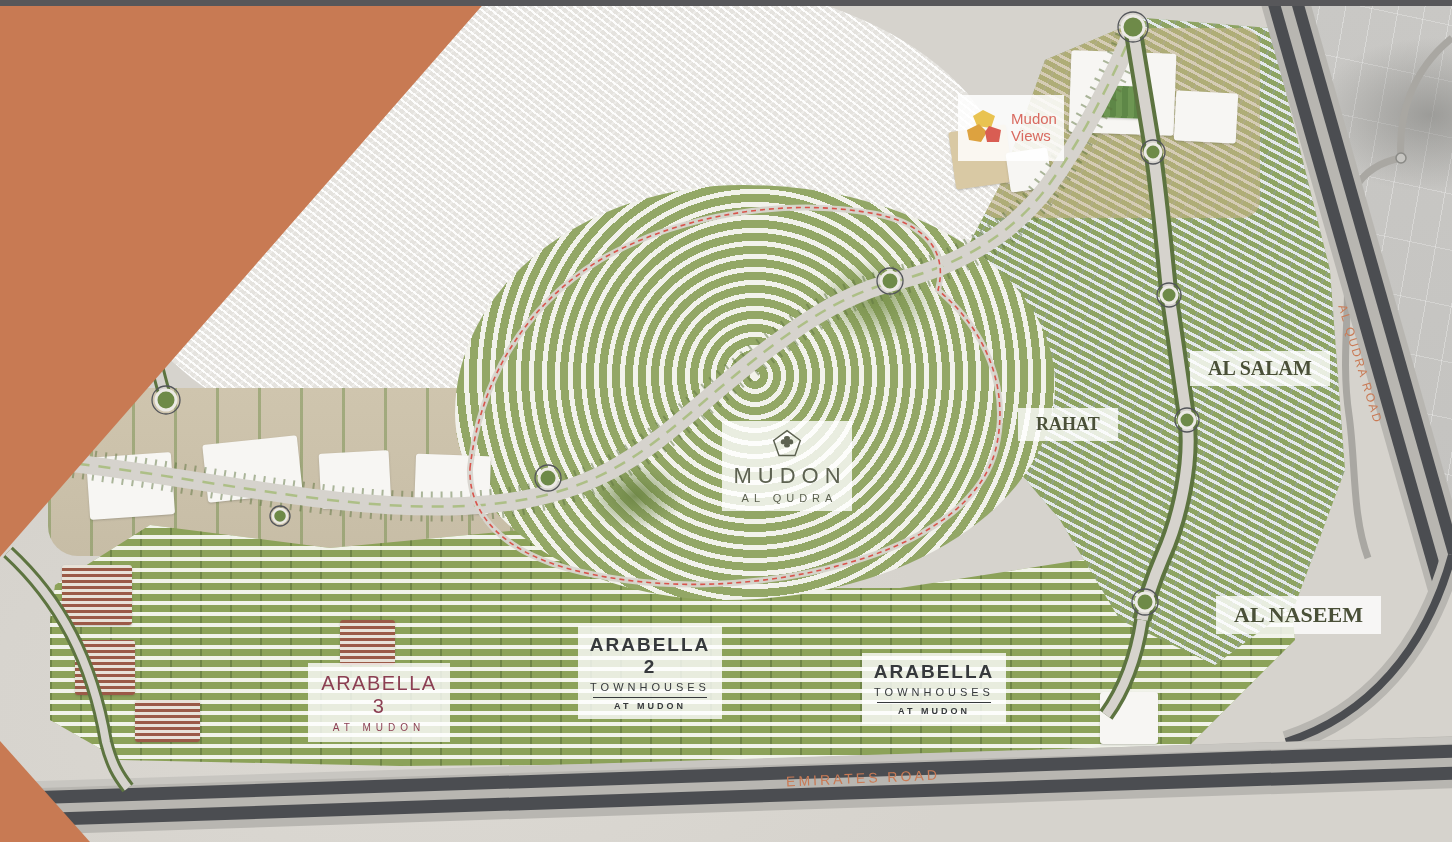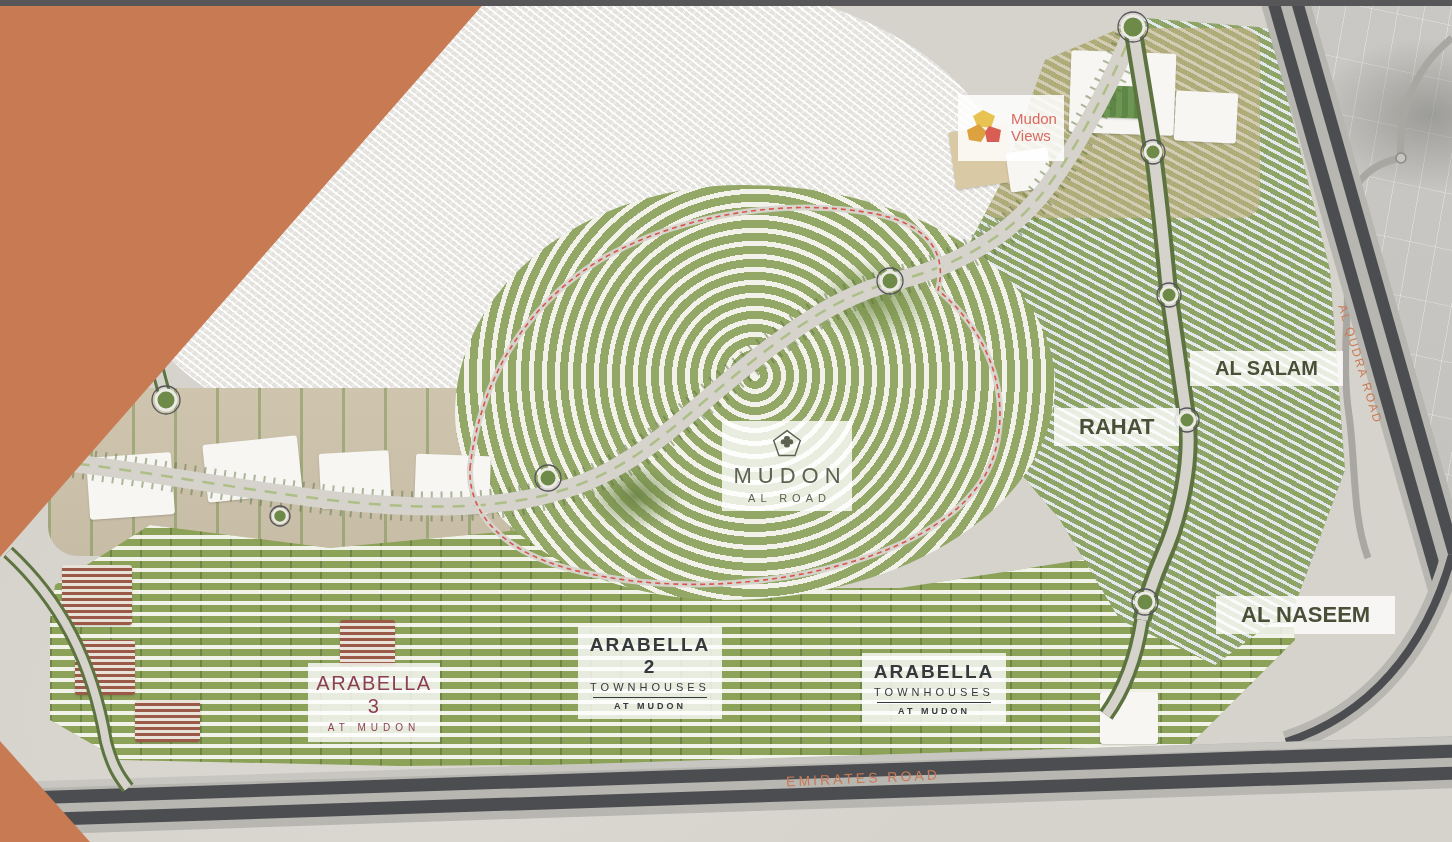--- a/index.html
+++ b/index.html
@@ -94,25 +94,25 @@
   .label-box{
     position:absolute;background:rgba(255,255,255,.8);
     display:flex;flex-direction:column;align-items:center;justify-content:center;
     text-align:center;box-sizing:border-box;margin-top:25px;
   }
   .lb-views{left:958px;top:70px;width:106px;height:66px;flex-direction:row;gap:6px;background:rgba(255,255,255,.85);}
   .lb-views .vtxt{font-size:15px;line-height:1.12;color:var(--mudon-views-red,#d96a60);text-align:left;}
   .lb-ranim{left:722px;top:396px;width:130px;height:90px;padding:6px 4px;}
   .lb-ranim .rname{font-size:22px;letter-spacing:6px;color:var(--label-olive,#5c6150);margin-top:3px;font-weight:500;text-indent:6px;}
   .lb-ranim .rsub{font-size:11px;letter-spacing:5px;color:var(--label-olive,#5c6150);margin-top:3px;text-indent:5px;}
-  .lb-area{padding:6px 25px;font-weight:bold;color:var(--community-label,#4a5038);}
-  .lb-rahat{left:1054px;top:383px;font-size:22px;}
+  .lb-area{padding:6px 18px;font-weight:bold;color:var(--community-label,#4a5038);font-family:Liberation Serif, serif;}
+  .lb-rahat{left:1018px;top:383px;font-size:18px;}
   .lb-salam{left:1190px;top:326px;font-size:20px;}
   .lb-naseem{left:1216px;top:571px;font-size:22px;}
-  .lb-arabella3{left:308px;top:638px;width:132px;padding:9px 6px;}
+  .lb-arabella3{left:308px;top:638px;width:142px;padding:9px 6px;}
   .lb-arabella3 .a3name{font-size:20px;letter-spacing:1.5px;color:var(--arabella3-maroon,#8c3f53);font-weight:500;}
   .lb-arabella3 .a3sub{font-size:10px;letter-spacing:5px;color:var(--arabella3-maroon,#8c3f53);margin-top:4px;}
   .lb-th{width:144px;padding:8px 6px;color:var(--arabella-dark,#36393c);}
   .lb-th .thname{font-size:19px;font-weight:bold;letter-spacing:2px;}
   .lb-th .thtype{font-size:11px;letter-spacing:4px;margin-top:3px;font-weight:500;text-align:center;}
   .lb-th .thdiv{width:86%;border-top:1.5px solid var(--arabella-dark,#36393c);margin:4px 0 3px;}
   .lb-th .thsub{font-size:9px;font-weight:bold;letter-spacing:3px;}
   .lb-arabella2{left:578px;top:601px;}
   .lb-arabella1{left:862px;top:628px;}
 
@@ -242,21 +242,21 @@
       <div>Views</div>
     </div>
   </div>
 
   <div class="label-box lb-ranim">
     <svg width="32" height="32" viewBox="0 0 36 36">
       <path d="M18 3 L33 14 L27 31 L9 31 L3 14 Z" fill="none" stroke="#5c6150" stroke-width="1.6"></path>
       <path d="M18 9 c3,0 4,2 3,4 c2,-1 4,0 4,3 c0,2 -2,3 -4,2 c1,2 0,4 -3,4 c-3,0 -4,-2 -3,-4 c-2,1 -4,0 -4,-2 c0,-3 2,-4 4,-3 c-1,-2 0,-4 3,-4 Z" fill="#5c6150"></path>
     </svg>
     <div class="rname">MUDON</div>
-    <div class="rsub">AL ROAD</div>
+    <div class="rsub">AL QUDRA</div>
   </div>
 
   <div class="label-box lb-area lb-rahat">RAHAT</div>
   <div class="label-box lb-area lb-salam">AL SALAM</div>
   <div class="label-box lb-area lb-naseem">AL NASEEM</div>
 
   <div class="label-box lb-arabella3">
     <div class="a3name">ARABELLA 3</div>
     <div class="a3sub">AT MUDON</div>
   </div>

